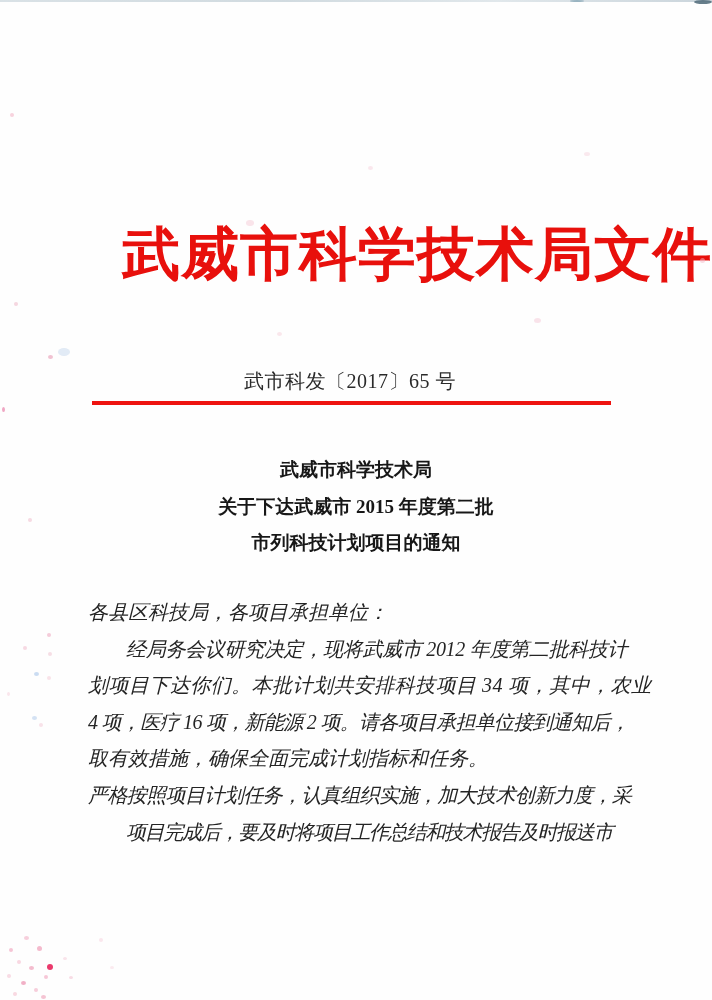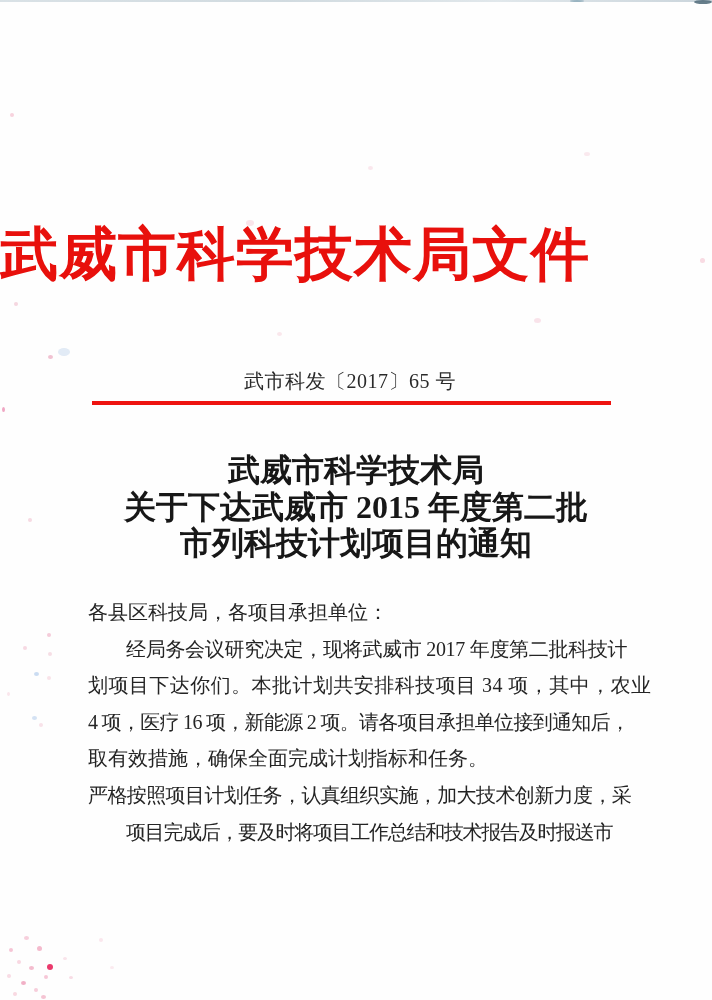--- a/index.html
+++ b/index.html
@@ -13,52 +13,53 @@
     font-family: "Liberation Serif", "DejaVu Serif", serif;
   }
   
   #top-edge {
     position: absolute; left: 0; top: 0; width: 712px; height: 2px;
     background: linear-gradient(to right, #cdd8de 0%, #c2cfd6 40%, #d7e0e5 70%, #b9c7d0 100%);
     opacity: .75;
   }
   #masthead {
     position: absolute; top: 219px; left: 0; right: 0;
-    text-align: left;
+    text-align: right;
     font-size: 58px; font-weight: bold; letter-spacing: 1px;
     color: #e8100c;
     white-space: nowrap;
     line-height: 1.25;
   }
   #doc-number {
     position: absolute; top: 368px; left: 0; right: 12px;
     text-align: center;
     font-size: 20px; letter-spacing: .5px;
     color: #2a2a2a;
     white-space: nowrap;
   }
   #red-rule {
     position: absolute; left: 92px; top: 401px;
     width: 519px; height: 4px;
     background: #ee1310;
   }
   #notice-title {
     position: absolute; top: 452px; left: 0; right: 0;
     text-align: center;
-    font-size: 32px; font-weight: bold;
+    font-size: 19px; font-weight: bold;
     line-height: 36.5px;
     color: #171717;
     white-space: nowrap;
   }
   #body-text {
     position: absolute; left: 88px; top: 594px; width: 544px;
     font-size: 20px;
     line-height: 36.6px;
     color: #242424;
     white-space: nowrap;
+    font-style: italic;
   }
   .body-line { height: 36.6px; }
   .indent { text-indent: 38px; }
   .lsA { letter-spacing: -0.3px; }
   .lsB { letter-spacing: 0.45px; }
   .lsC { letter-spacing: -0.7px; }
   .lsD { letter-spacing: -0.6px; }
   .lsE { letter-spacing: -1.3px; }
   .artifact { position: absolute; border-radius: 50%; pointer-events: none; }
 </style>
@@ -76,21 +77,21 @@
   <div id="red-rule"></div>
 
   <div id="notice-title">
     <div>武威市科学技术局</div>
     <div>关于下达武威市 2015 年度第二批</div>
     <div>市列科技计划项目的通知</div>
   </div>
 
   <div id="body-text">
     <div class="body-line">各县区科技局，各项目承担单位：</div>
-    <div class="body-line indent lsA">经局务会议研究决定，现将武威市 2017 年度第二批科技计</div>
+    <div class="body-line indent lsA">经局务会议研究决定，现将武威市 2012 年度第二批科技计</div>
     <div class="body-line lsB">划项目下达你们。本批计划共安排科技项目 34 项，其中，农业</div>
     <div class="body-line lsC">4 项，医疗 16 项，新能源 2 项。请各项目承担单位接到通知后，</div>
     <div class="body-line">取有效措施，确保全面完成计划指标和任务。</div>
     <div class="body-line lsD">严格按照项目计划任务，认真组织实施，加大技术创新力度，采</div>
     <div class="body-line indent lsE">项目完成后，要及时将项目工作总结和技术报告及时报送市</div>
   </div>
 
   <div id="artifacts">
       <div class="artifact" style="left: 694px; top: 0px; width: 18px; height: 4px; background: rgb(87, 112, 126); opacity: 0.9;"></div>
       <div class="artifact" style="left: 570px; top: 0px; width: 14px; height: 2px; background: rgb(138, 169, 184); opacity: 0.8;"></div>

